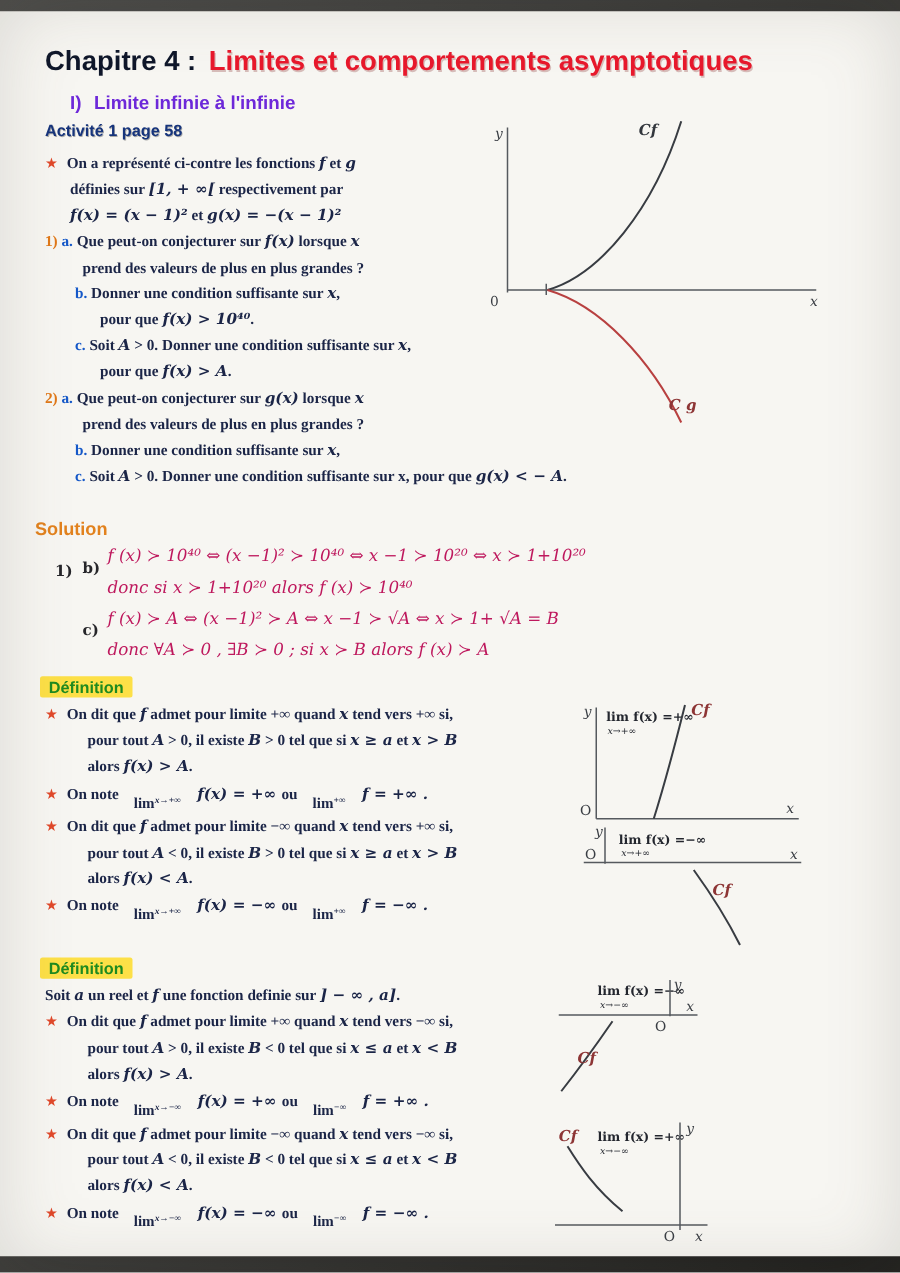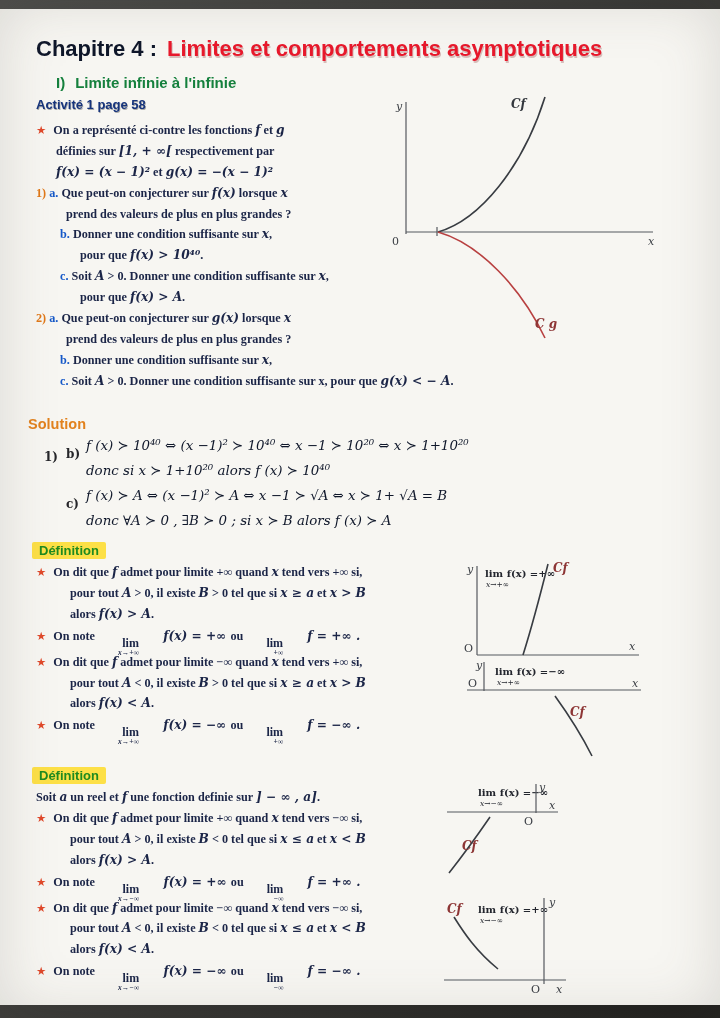--- a/index.html
+++ b/index.html
@@ -10,48 +10,48 @@
   .band-top{position:absolute;left:0;top:0;width:720px;height:9px;
         background:linear-gradient(90deg,#4b4b49,#343432);}
   .band-bottom{position:absolute;left:0;bottom:0;width:720px;height:13px;
         background:linear-gradient(90deg,#3a3a38,#1d1d1b);}
 
   
   .hdr{position:absolute;left:36px;top:36px;white-space:nowrap;
        font-family:"Liberation Sans",sans-serif;font-weight:800;font-size:22px;}
   .hdr-ch{color:#0f172a;margin-right:10px;}
   .hdr-ti{color:#e8192c;text-shadow:1px 1.5px 0 rgba(120,20,20,.25);}
-  .sec{position:absolute;left:56px;top:74px;white-space:nowrap;color:#15803d;
+  .sec{position:absolute;left:56px;top:74px;white-space:nowrap;color:#6d28d9;
        font-family:"Liberation Sans",sans-serif;font-weight:700;font-size:15px;}
   .sec-num{margin-right:10px;}
   .act-title{position:absolute;left:36px;top:97px;color:#16347c;
        font-family:"Liberation Sans",sans-serif;font-weight:700;font-size:13px;
        text-shadow:.7px .7px 0 rgba(110,110,110,.55);}
 
   
   .tline,.dline{white-space:nowrap;font-size:12.2px;font-weight:700;color:#1b2547;
        height:20.9px;line-height:20.9px;}
   .sg-m{font-style:italic;font-family:"DejaVu Serif","DejaVu Sans",serif;}
   .sg-star{color:#e0482a;font-family:"DejaVu Sans",sans-serif;font-size:11.5px;padding-right:3px;}
   .sg-num{color:#e07818;}
   .sg-letter{color:#1558c8;}
-  .sg-stack{display:inline-flex;flex-direction:column;align-items:flex-end;line-height:1;
-       vertical-align:-7px;margin:0 20px;}
+  .sg-stack{display:inline-flex;flex-direction:row;align-items:flex-start;line-height:1;
+       vertical-align:-7px;margin:0 9px;}
   .sg-stack .stk-t{font-size:12px;font-style:normal;}
   .sg-stack .stk-b{font-size:7.5px;font-style:italic;}
 
   .act-lines{position:absolute;left:36px;top:120px;}
   .i20{padding-left:20px;} .i24{padding-left:24px;} .i30{padding-left:30px;} .i44{padding-left:44px;}
 
   
   .sol-title{position:absolute;left:28px;top:416px;color:#e2821e;
        font-family:"Liberation Sans",sans-serif;font-weight:700;font-size:14.5px;}
   .sol-label{position:absolute;font:700 12px "DejaVu Serif",serif;color:#26262a;}
   .lab-1{left:44px;top:450px;} .lab-b{left:66px;top:447px;} .lab-c{left:66px;top:497px;}
-  .sline{position:absolute;white-space:nowrap;font-size:13.4px;color:#0f172a;
+  .sline{position:absolute;white-space:nowrap;font-size:13.4px;color:#be185d;
        font-family:"DejaVu Serif",serif;}
   .s0{left:86px;top:438px;} .s1{left:86px;top:463px;} .s2{left:86px;top:488px;} .s3{left:86px;top:513px;}
 
   
   .defblock{position:absolute;left:36px;width:440px;}
   .def1{top:541px;} .def2{top:766px;}
   .def-title{display:inline-block;color:#1f8a1f;background:#fde047;border-radius:2px;
        font-family:"Liberation Sans",sans-serif;font-weight:700;font-size:13px;
        padding:1px 7px;margin:0 0 3px -4px;}
   .dline.cont{padding-left:34px;}

